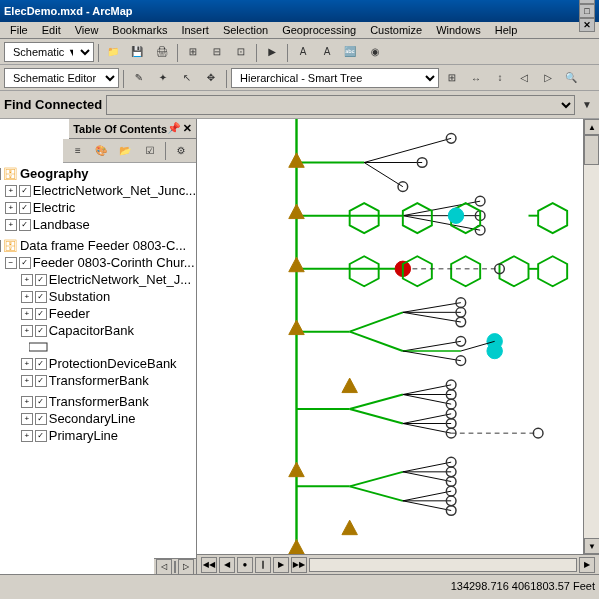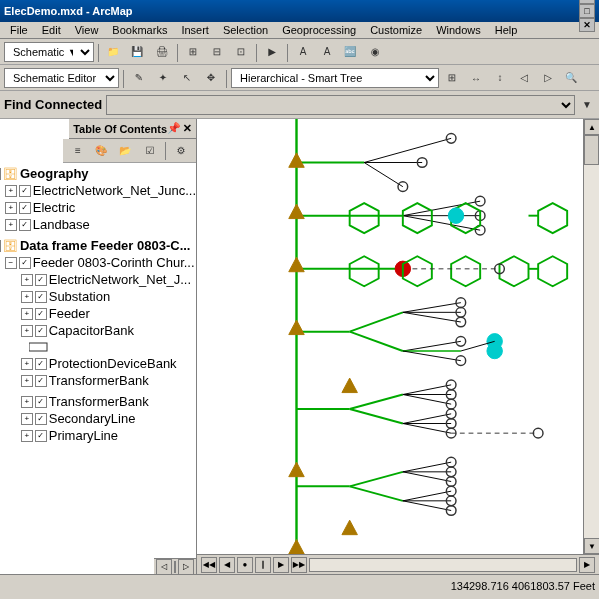--- a/index.html
+++ b/index.html
@@ -323,21 +323,21 @@
         <div class="tree-expand">+</div>
         <div class="tree-checkbox">✓</div>
         <span class="tree-label">Landbase</span>
       </div>
 
       <div style="height:4px;"></div>
 
       <div class="tree-item">
         <div class="tree-expand">−</div>
         <span class="tree-icon folder-icon">🗄</span>
-        <span class="tree-label" style="font-weight:bold;">Data frame Feeder 0803-C...</span>
+        <span class="tree-label" style="font-weight:normal;">Data frame Feeder 0803-C...</span>
       </div>
 
       <div class="tree-item" style="padding-left:16px;">
         <div class="tree-expand">−</div>
         <div class="tree-checkbox">✓</div>
         <span class="tree-label">Feeder 0803-Corinth Chur...</span>
       </div>
       <div class="tree-item" style="padding-left:32px;">
         <div class="tree-expand">+</div>
         <div class="tree-checkbox">✓</div>

